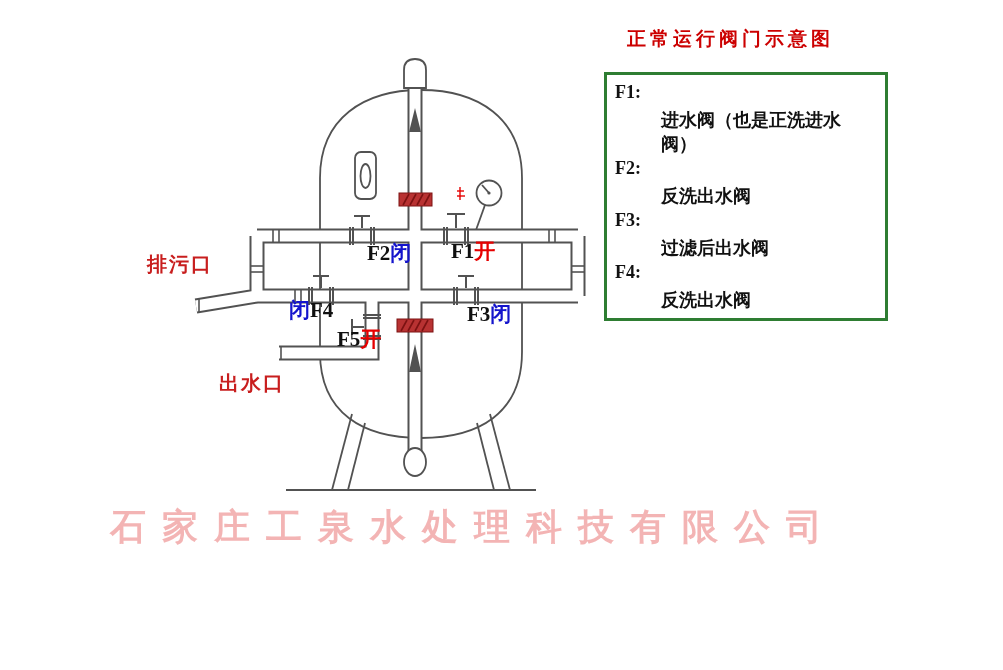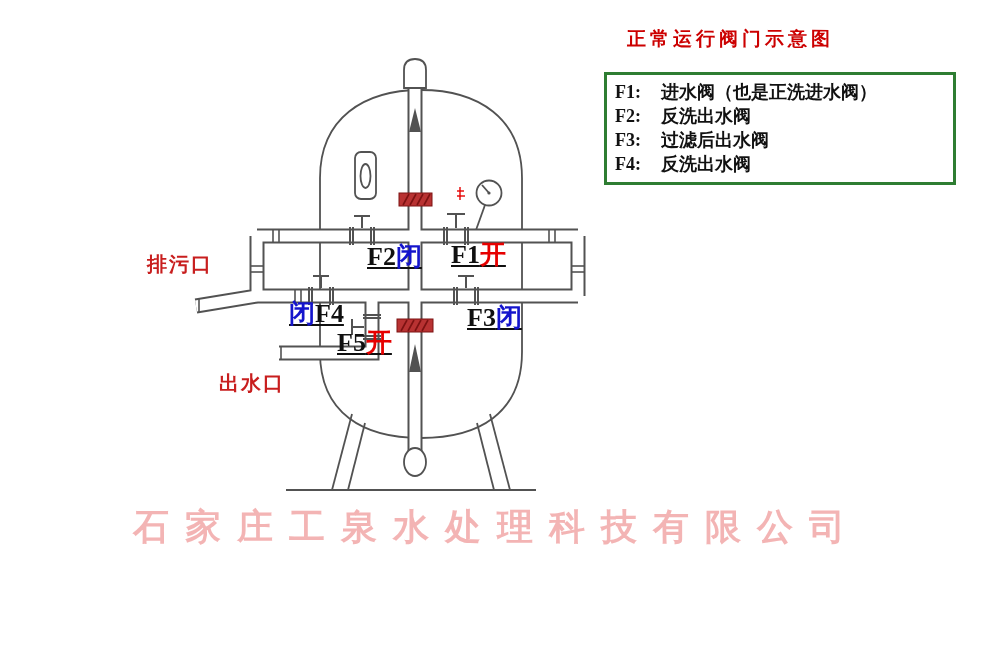--- a/index.html
+++ b/index.html
@@ -18,39 +18,39 @@
   .hatchln{stroke:var(--valve-mark-hatch,#7c1212);stroke-width:1.6;}
   .arrowup{fill:var(--line-gray,#525252);}
   .tinyred{stroke:var(--open-red,#e60000);stroke-width:1.4;fill:none;}
 
   
   .lbl{position:absolute;font-weight:700;white-space:nowrap;}
   .title{left:627px;top:26px;font-size:19px;letter-spacing:4px;color:var(--title-red,#cc0000);}
   .port{font-size:20px;letter-spacing:2px;color:var(--port-red,#c81e1e);}
   .port-drain{left:147px;top:251px;text-align:right;}
   .port-outlet{left:219px;top:370px;}
-  .vlabel{font-size:26px;color:#101010;text-decoration:underline;}
+  .vlabel{font-size:21px;color:#101010;}
   .vstate-open{color:var(--open-red,#e60000);}
   .vstate-closed{color:var(--closed-blue,#1414cc);}
   .vl-f2{left:367px;top:239px;}
   .vl-f1{left:451px;top:237px;}
   .vl-f4{left:289px;top:296px;text-align:right;}
   .vl-f3{left:467px;top:300px;}
   .vl-f5{left:337px;top:325px;}
 
-  .legend{position:absolute;left:604px;top:72px;width:352px;
+  .legend{position:absolute;left:604px;top:72px;width:284px;
           border:3px solid var(--legend-green,#2e7d32);background:#ffffff;
           padding:5px 24px 6px 8px;box-sizing:border-box;}
   .legend-row{display:flex;line-height:24px;font-size:18px;font-weight:700;color:#111;}
   .legend-key{width:46px;flex:0 0 auto;}
-  .legend-desc{flex:1;}
+  .legend-desc{flex:1;margin-top:28px;}
 
   .watermark{left:110px;top:503px;font-size:36px;letter-spacing:3px;
              font-family:"Liberation Sans",sans-serif;
-             color:var(--watermark-pink,#f2a8a8);opacity:.85;margin-left:23px;}
+             color:var(--watermark-pink,#f2a8a8);opacity:.85;}
 </style>
 </head>
 <body>
 
 <div class="stage">
 
   <svg width="1003" height="670" viewBox="0 0 1003 670">
 
     <g>
       <path class="t-fill" d="M 320 178 C 320 118 364 90 421 90 C 478 90 522 118 522 178

